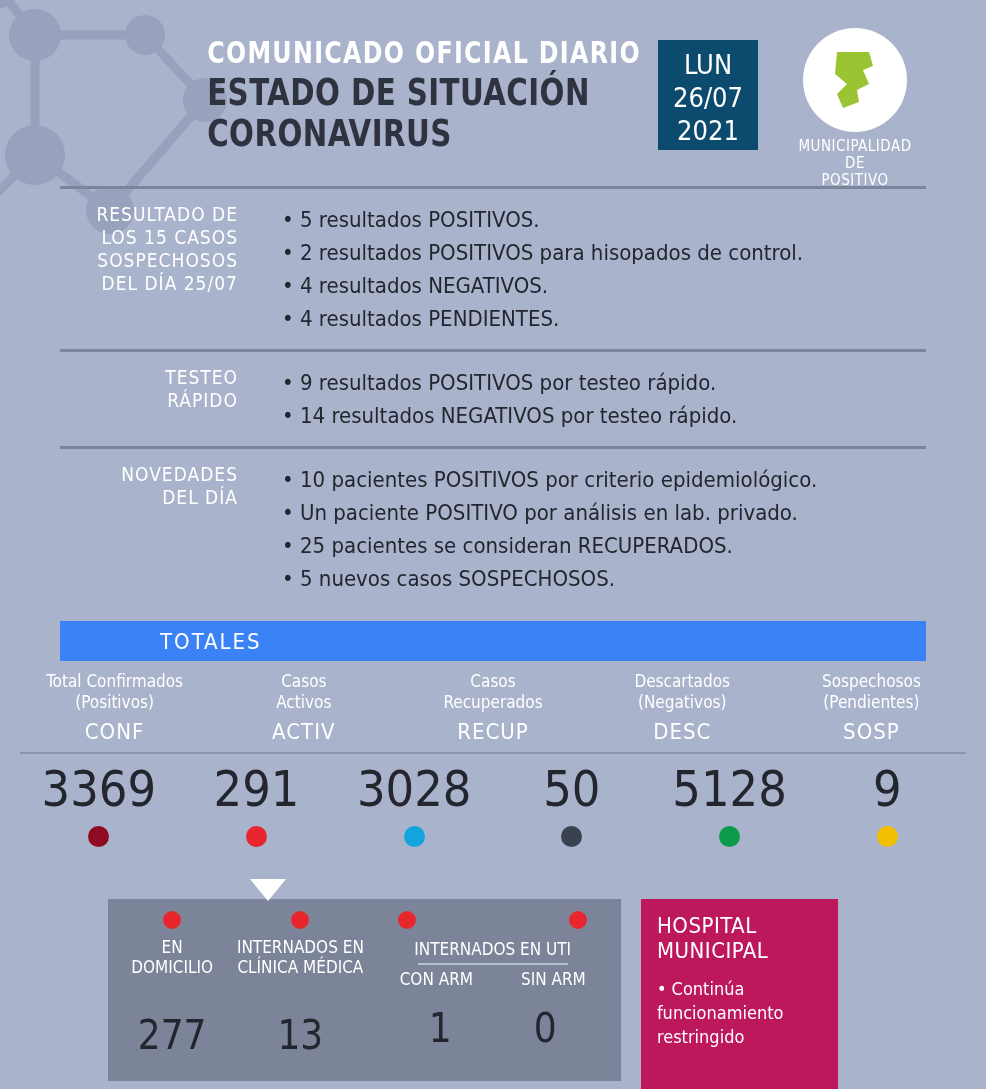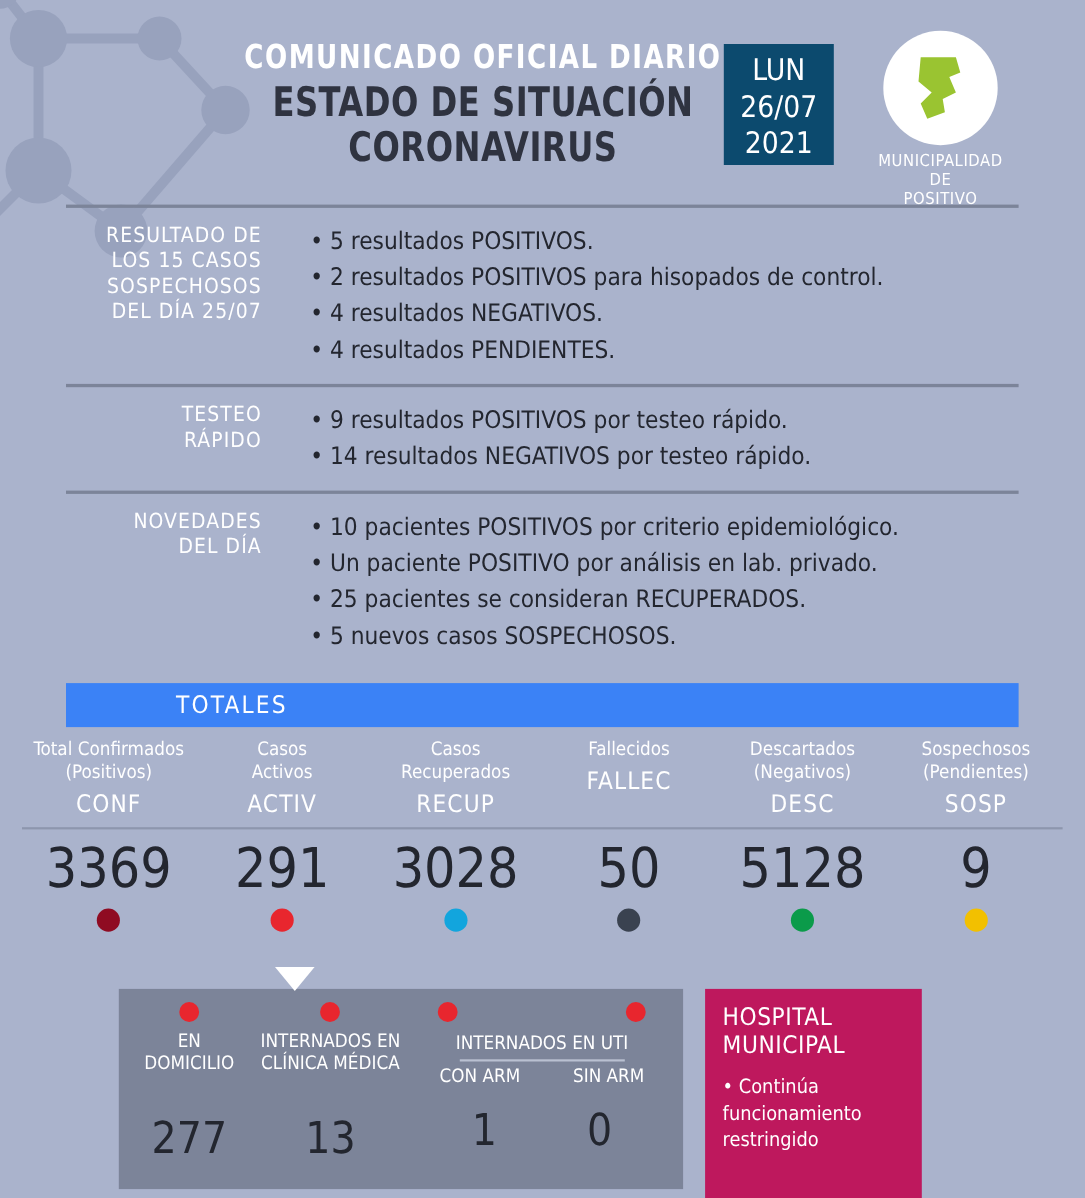--- a/index.html
+++ b/index.html
@@ -32,23 +32,23 @@
     pointer-events: none;
   }
 
   
   .header {
     position: relative;
     height: 186px;
   }
   .header-titles {
     position: absolute;
-    right: 330px;
+    right: 345px;
     top: 38px;
-    text-align: center;
+    text-align: left;
     line-height: 1;
   }
   .title-small {
     font-size: 30px;
     letter-spacing: 1.5px;
     color: #ffffff;
     font-weight: bold;
     font-family: "DejaVu Sans Condensed", "Liberation Sans Narrow", "Liberation Sans", sans-serif;
     transform: scaleX(0.88);
     transform-origin: right center;
@@ -460,25 +460,20 @@
       <div class="cap">Casos</div>
       <div class="cap">Activos</div>
       <div class="abbr">ACTIV</div>
     </div>
     <div class="tcol">
       <div class="cap">Casos</div>
       <div class="cap">Recuperados</div>
       <div class="abbr">RECUP</div>
     </div>
     <div class="tcol">
-      <div class="cap">Fallecidos</div>
-      <div class="cap"></div>
-      <div class="abbr">FALLEC</div>
-    </div>
-    <div class="tcol">
       <div class="cap">Descartados</div>
       <div class="cap">(Negativos)</div>
       <div class="abbr">DESC</div>
     </div>
     <div class="tcol">
       <div class="cap">Sospechosos</div>
       <div class="cap">(Pendientes)</div>
       <div class="abbr">SOSP</div>
     </div>
   </div>

